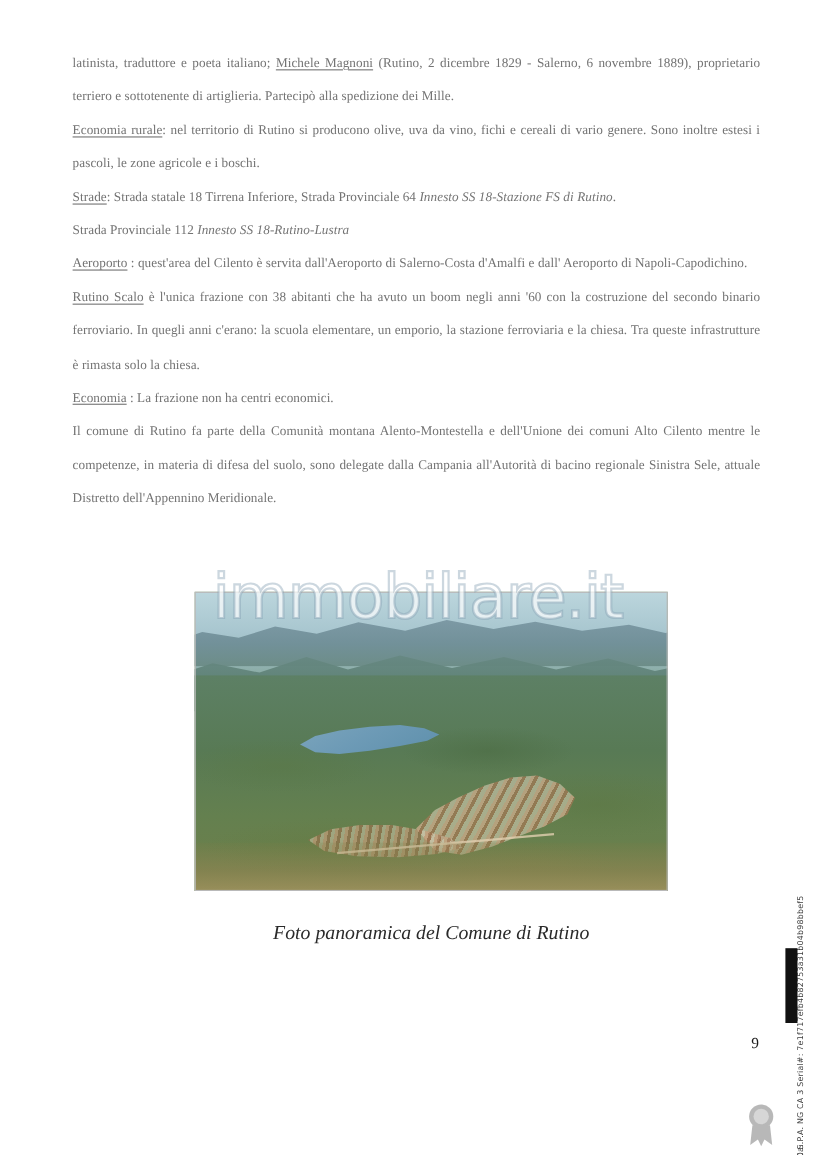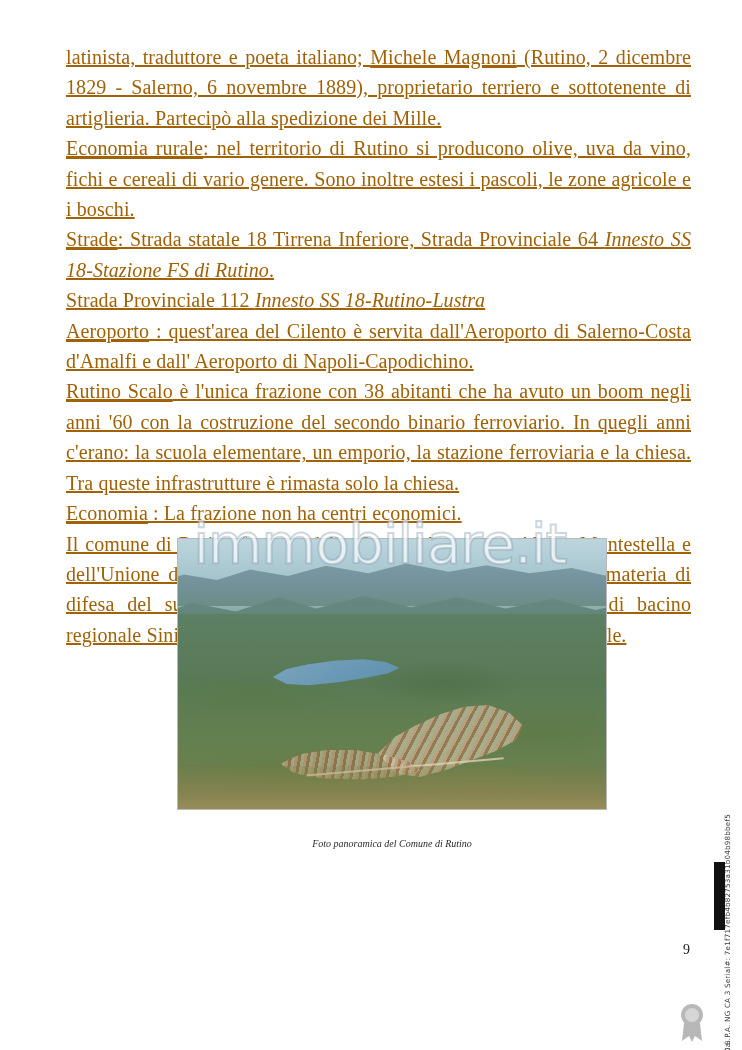--- a/index.html
+++ b/index.html
@@ -15,27 +15,26 @@
     position:absolute;inset:0;
     background:#ffffff;
   }
   
   .content{
     position:absolute;
     left:66px; top:42px; width:625px;
   }
   p.para{
     margin:0 0 0 0;
-    font-size:20px;
+    font-size:12px;
     line-height:30.4px;
     text-align:justify;
     text-justify:inter-word;
-    color:#a16207;
+    color:#737373;
     letter-spacing:.005em;
-    text-decoration:underline;
   }
   .u{ text-decoration:underline; text-underline-offset:2px; }
   .it{ font-style:italic; }
   .nojust{ text-align:left; }
 
   
   .figure-wrap{
     position:absolute;
     left:177px; top:538px;
     width:430px; height:272px;
@@ -126,21 +125,21 @@
     text-shadow:0 0 1px rgba(255,255,255,.7);
     white-space:nowrap;
     pointer-events:none;
     z-index:6;
   }
   .caption{
     position:absolute;
     left:177px; top:838px; width:430px;
     text-align:center;
     font-style:italic;
-    font-size:10px;
+    font-size:18px;
     color:#2a2a2a;
   }
   
   .page-number{
     position:absolute;
     right:52px; top:942px;
     font-size:14px;
     color:#1a1a1a;
   }
   

